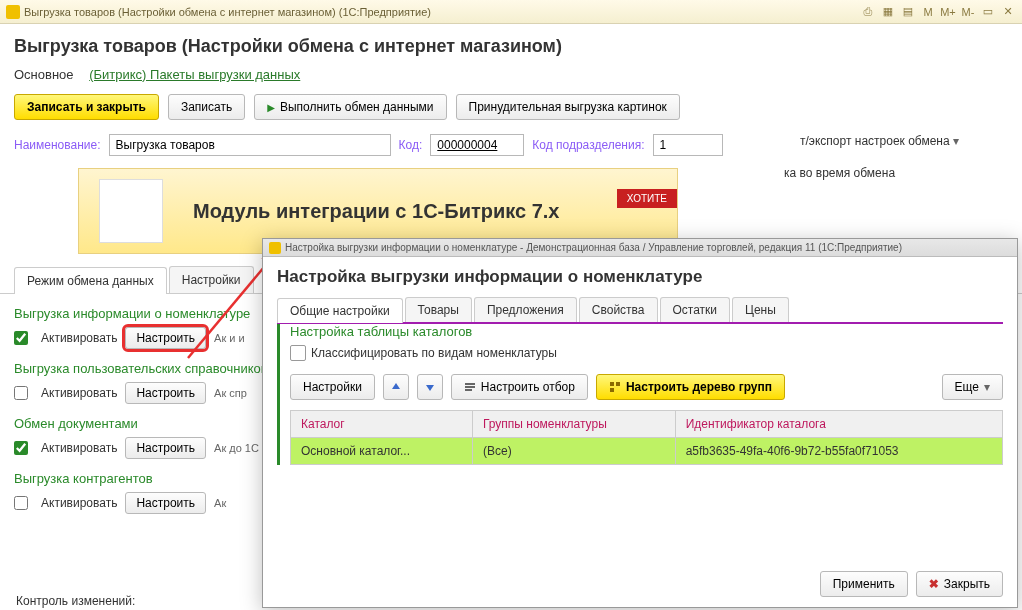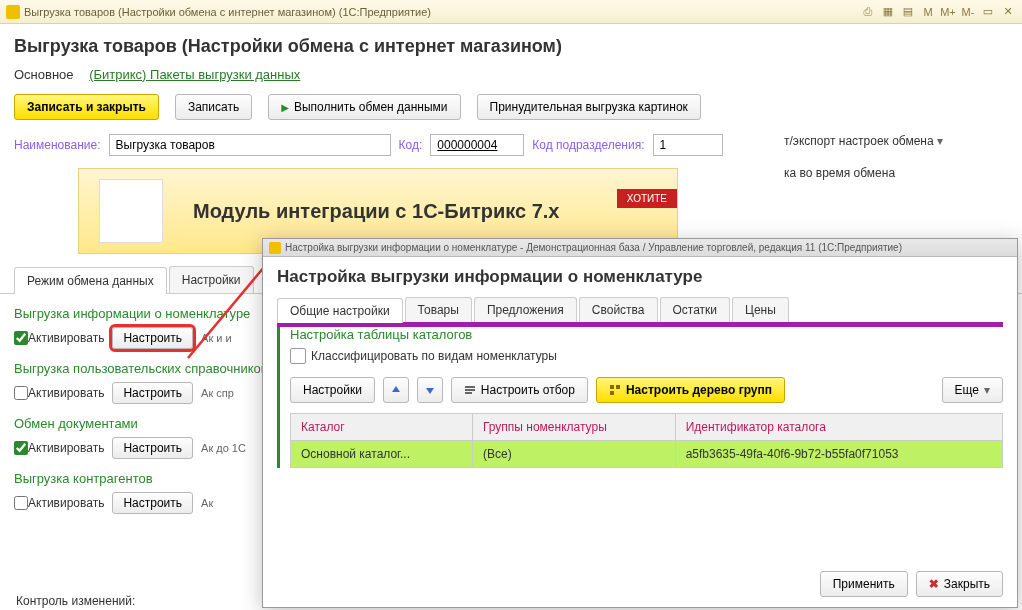--- a/index.html
+++ b/index.html
@@ -35,21 +35,21 @@
 .titlebar .ic { width: 14px; height: 14px; background: #f0c000; border-radius: 2px; margin-right: 4px; }
 .titlebar .spacer { flex: 1; }
 .titlebar .tb-icon { width: 16px; height: 16px; margin-left: 4px; display: flex; align-items: center; justify-content: center; color: #8a7a40; }
 .back-body { padding: 12px 14px; }
 .page-title { font-size: 18px; font-weight: bold; color: #333; margin-bottom: 10px; }
 
 .link-row { margin-bottom: 12px; font-size: 13px; }
 .link-row .plain { color: #333; margin-right: 12px; }
 .link-row .lnk { color: #2a7a2a; text-decoration: underline; }
 
-.toolbar-row { display: flex; gap: 16px; margin-bottom: 14px; align-items: center; }
+.toolbar-row { display: flex; gap: 9px; margin-bottom: 14px; align-items: center; }
 .btn {
   padding: 5px 12px;
   border: 1px solid #b8b8b8;
   border-radius: 3px;
   background: linear-gradient(#fdfdfd, #ececec);
   font-size: 12px;
   cursor: pointer;
   display: inline-flex;
   align-items: center;
   gap: 5px;
@@ -96,21 +96,21 @@
   border-bottom: none;
   background: #f5f5f5;
   margin-right: 2px;
   border-radius: 3px 3px 0 0;
   font-size: 12px;
 }
 .tab.active { background: #fff; position: relative; top: 1px; }
 
 .section-title { color: #2a8a2a; font-size: 13px; margin: 12px 0 6px 0; }
 .section-row { display: flex; align-items: center; gap: 8px; margin-bottom: 4px; }
-.chk { display: inline-flex; align-items: flex-end; gap: 0; font-size: 12px; }
+.chk { display: inline-flex; align-items: flex-end; gap: 13px; font-size: 12px; }
 .chk input { width: 14px; height: 14px; accent-color: #2a8a2a; }
 .small-btn {
   padding: 3px 10px;
   border: 1px solid #b8b8b8;
   border-radius: 3px;
   background: linear-gradient(#fdfdfd, #ececec);
   font-size: 12px;
   cursor: pointer;
 }
 .small-btn.highlighted { outline: 3px solid #e83030; outline-offset: 0; }
@@ -148,21 +148,21 @@
   display: flex;
   align-items: center;
   padding: 0 6px;
   font-size: 10px;
   color: #555;
 }
 .front-titlebar .ic { width: 12px; height: 12px; background: #f0c000; border-radius: 2px; margin-right: 4px; }
 .front-body { padding: 10px 14px; }
 .front-title { font-size: 17px; font-weight: bold; margin-bottom: 10px; }
 
-.front-tabs { display: flex; border-bottom: 5px solid #a21caf; }
+.front-tabs { display: flex; border-bottom: 2px solid #a21caf; }
 .ftab {
   padding: 5px 12px;
   border: 1px solid #ccc;
   border-bottom: none;
   background: #f5f5f5;
   margin-right: 2px;
   border-radius: 3px 3px 0 0;
   font-size: 12px;
 }
 .ftab.active { background: #fff; position: relative; top: 1px; }
@@ -299,21 +299,21 @@
         <span>Активировать</span>
       </label>
       <button class="small-btn disabled">Настроить</button>
       <span class="trail-text">Ак</span>
     </div>
   </div>
 
   <div class="bottom-label">Контроль изменений:</div>
 
   <div class="right-strip">
-    <div class="dropdown-lbl dropdown-arrow" style="margin-top:70px;">т/экспорт настроек обмена</div>
+    <div class="dropdown-lbl dropdown-arrow" style="margin-top:70px;margin-left:16px;">т/экспорт настроек обмена</div>
     <div style="margin-top:18px;">ка во время обмена</div>
   </div>
 </div>
 
 <svg class="arrow-svg" viewBox="0 0 120 130">
   <defs>
     <marker id="ah" markerWidth="10" markerHeight="10" refX="8" refY="3" orient="auto">
       <polygon points="0,0 10,3 0,6" fill="#e83030"></polygon>
     </marker>
   </defs>

